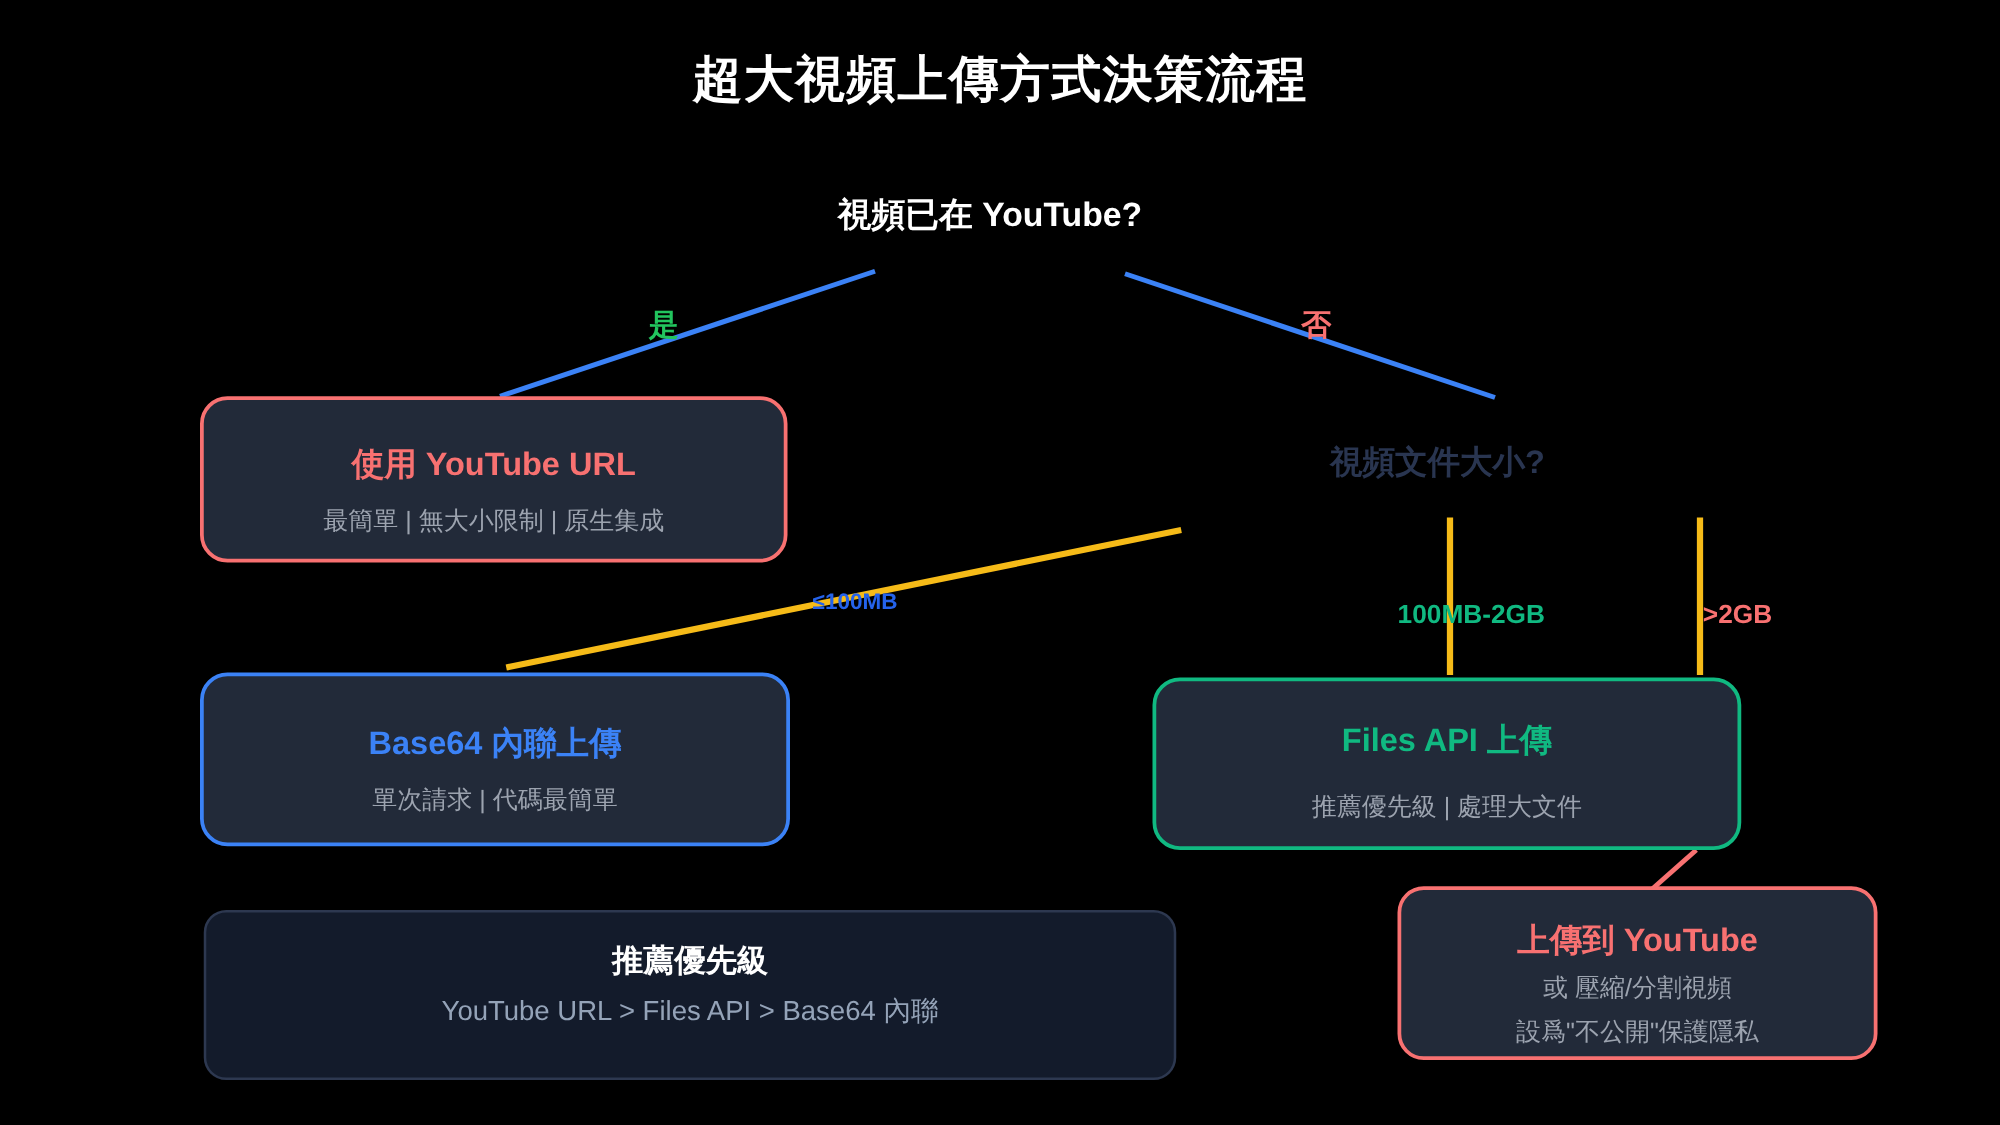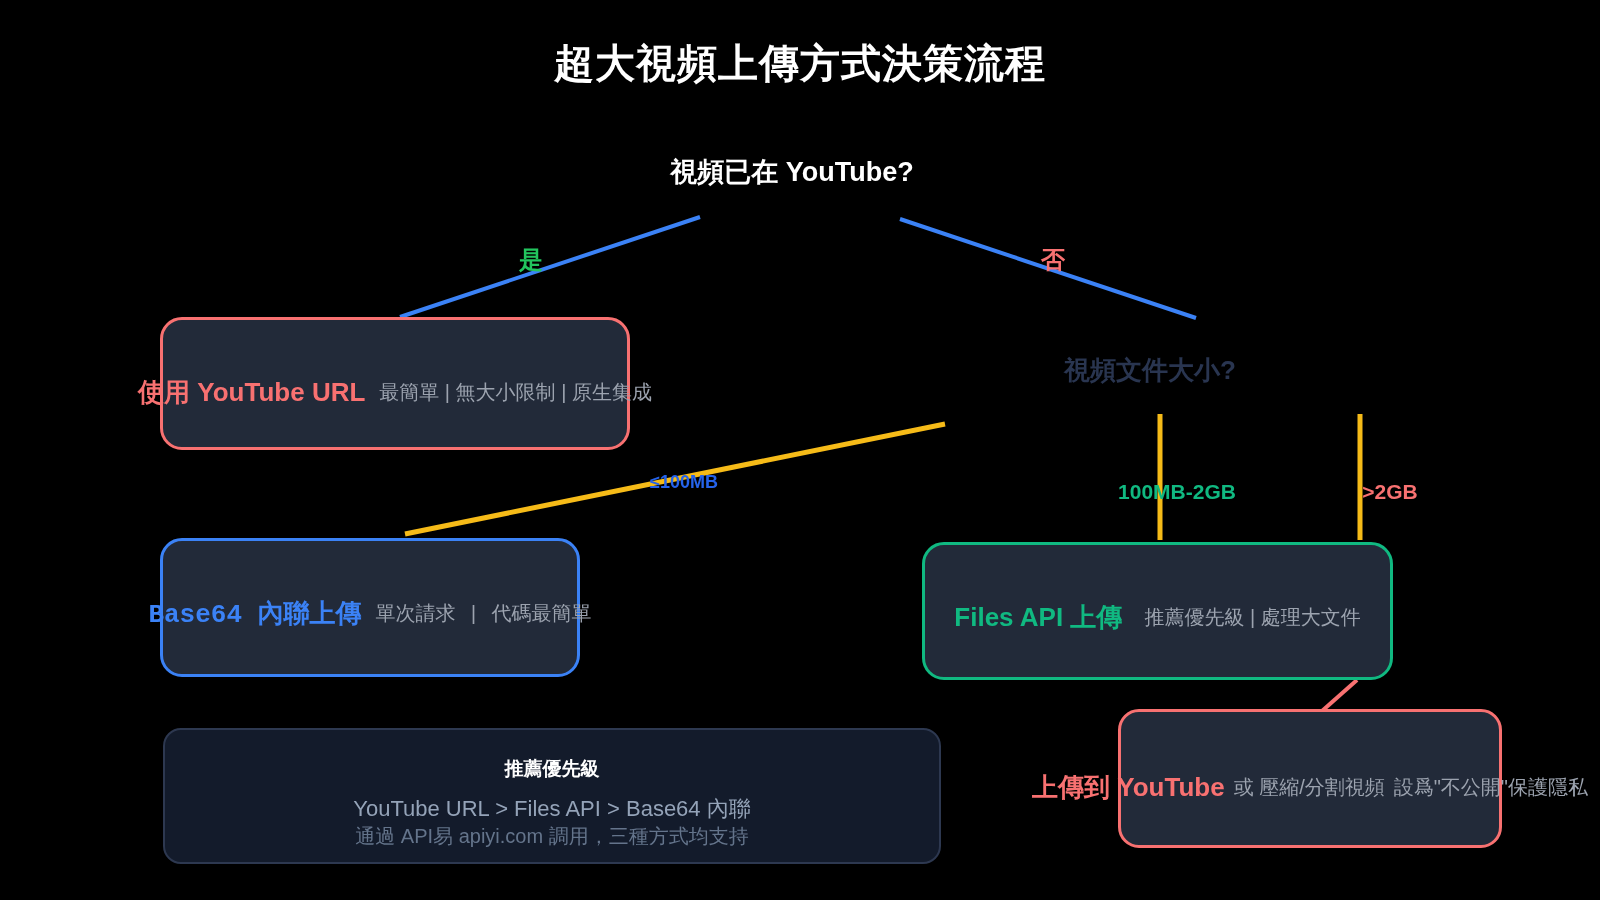--- a/index.html
+++ b/index.html
@@ -25,40 +25,40 @@
   .edge-label{
     position:absolute;transform:translate(-50%,-50%);white-space:nowrap;font-weight:700;
   }
   .lbl-yes{left:531px;top:260px;font-size:24px;color:var(--green_yes);}
   .lbl-no{left:1053px;top:260px;font-size:24px;color:var(--red);}
   .lbl-small{left:684px;top:482px;font-size:18px;color:var(--blue_label);}
   .lbl-medium{left:1177px;top:492px;font-size:21px;color:var(--green);}
   .lbl-large{left:1390px;top:492px;font-size:21px;color:var(--red);}
   .node{
     position:absolute;background:var(--card_bg);border-radius:22px;border:3px solid;
-    display:flex;flex-direction:row;align-items:center;justify-content:center;
+    display:flex;flex-direction:column;align-items:center;justify-content:center;
     text-align:center;
   }
   .node-title{font-size:26px;font-weight:700;line-height:36px;white-space:nowrap;}
   .node-sub{font-size:20px;color:var(--gray);line-height:28px;white-space:nowrap;}
   .node-youtube-url{left:160px;top:317px;width:470px;height:133px;border-color:var(--red);gap:14px;padding-top:16px;}
   .node-youtube-url .node-title{color:var(--red);}
-  .node-base64{left:160px;top:538px;width:420px;height:139px;border-color:var(--blue);gap:14px;padding-top:14px;font-family:Liberation Mono, monospace;}
+  .node-base64{left:160px;top:538px;width:472px;height:139px;border-color:var(--blue);gap:14px;padding-top:14px;}
   .node-base64 .node-title{color:var(--blue);}
   .node-files-api{left:922px;top:542px;width:471px;height:138px;border-color:var(--green);gap:22px;padding-top:12px;}
   .node-files-api .node-title{color:var(--green);}
   .node-upload-youtube{left:1118px;top:709px;width:384px;height:139px;border-color:var(--red);gap:9px;padding-top:16px;border-radius:21px;}
   .node-upload-youtube .node-title{color:var(--red);font-size:26px;line-height:34px;}
   .node-upload-youtube .node-sub{line-height:26px;}
   .rec-box{
     position:absolute;left:163px;top:728px;width:778px;height:136px;
     background:var(--rec_bg);border:2px solid var(--rec_border);border-radius:18px;
     display:flex;flex-direction:column;align-items:center;text-align:center;padding-top:24px;
   }
-  .rec-title{color:var(--white);font-size:19px;font-weight:700;line-height:30px;white-space:nowrap;}
+  .rec-title{color:var(--white);font-size:25px;font-weight:700;line-height:30px;white-space:nowrap;}
   .rec-priority{color:var(--gray_mid);font-size:22px;line-height:28px;margin-top:11px;white-space:nowrap;}
   .rec-note{color:var(--gray_dim);font-size:20px;line-height:27px;white-space:nowrap;}
 </style>
 </head>
 <body>
 
 <div class="stage">
 
   <div class="page-title">超大視頻上傳方式決策流程</div>
 
@@ -99,16 +99,15 @@
 
   <div class="node node-upload-youtube">
     <div class="node-title">上傳到 YouTube</div>
     <div class="node-sub">或 壓縮/分割視頻</div>
     <div class="node-sub">設爲"不公開"保護隱私</div>
   </div>
 
   <div class="rec-box">
     <div class="rec-title">推薦優先級</div>
     <div class="rec-priority">YouTube URL &gt; Files API &gt; Base64 內聯</div>
-    <div class="rec-note">通過 API易 apiyi.com 調用，三種方式均支持</div>
   </div>
 
 </div>
 
 </body></html>

